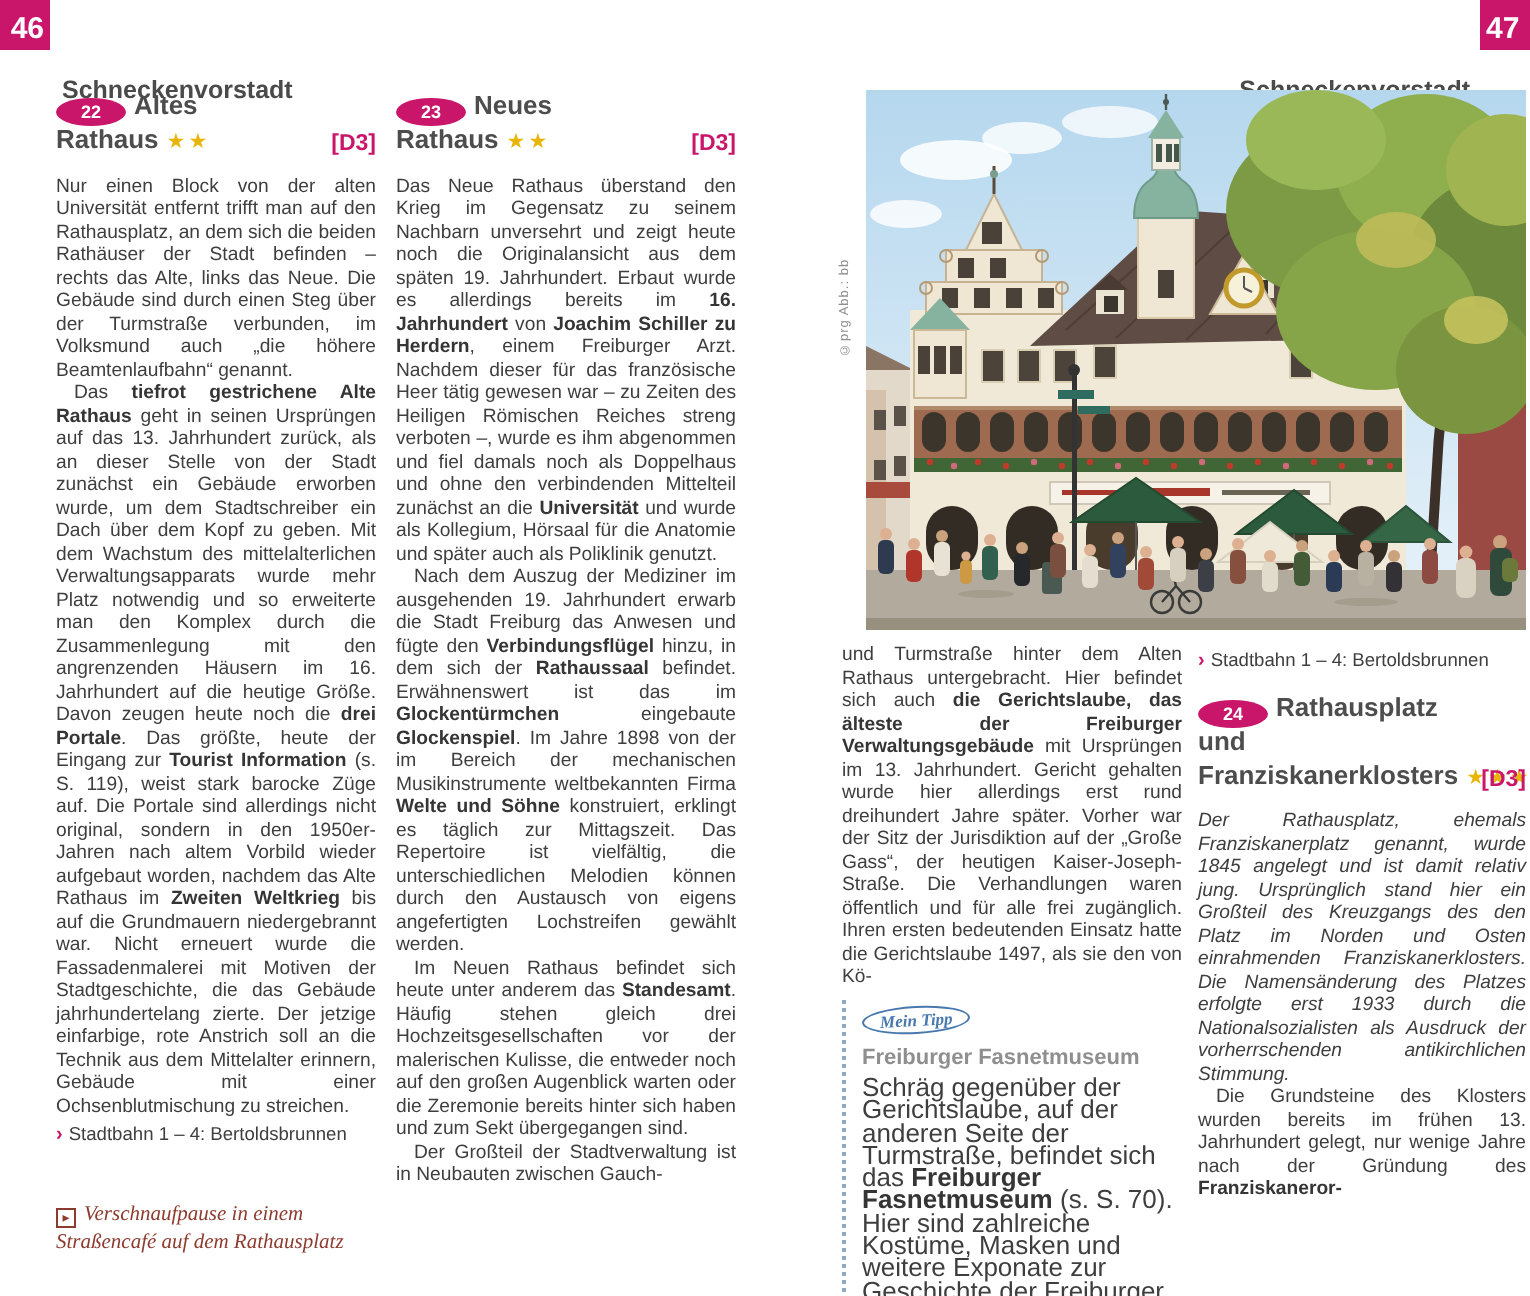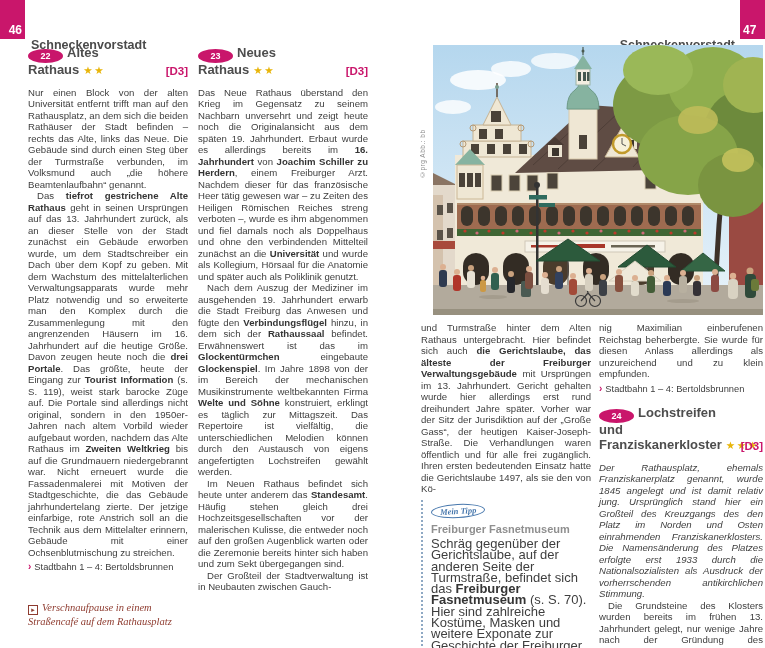--- a/index.html
+++ b/index.html
@@ -9,22 +9,22 @@
     --tipblue:#4878ad;
     --body:#3e3e3e;
   }
   html,body{margin:0;padding:0;background:#ffffff;}
   .spread{
     position:relative;width:765px;height:648px;background:#fff;overflow:hidden;
     font-family:"Liberation Sans",sans-serif;color:var(--body);
   }
   
   .pagenum{
-    position:absolute;top:0;width:25px;height:39px;background:var(--accent);
-    color:#fff;font-weight:bold;font-size:12px;display:flex;align-items:flex-end;
+    position:absolute;top:0;width:25px;height:25px;background:var(--accent);
+    color:#fff;font-weight:bold;font-size:15px;display:flex;align-items:flex-end;
     box-sizing:border-box;
   }
   .pagenum.left{left:0;justify-content:flex-end;padding:0 3px 2px 0;}
   .pagenum.right{right:0;justify-content:flex-start;padding:12px 0 2px 3px;}
   .runhead{position:absolute;top:6px;font-weight:bold;font-size:12.5px;color:#4a4a4a;margin-top:32px;}
   .runhead.left{left:31px;}
   .runhead.right{right:30px;}
   
   .col{position:absolute;text-align:justify;font-size:9.6px;line-height:11.5px;hyphens:auto;}
   .para{margin:0;}
@@ -363,28 +363,25 @@
       </div>
   </section>
 
   <aside class="tipbox">
     <div class="tip-badge">Mein Tipp</div>
     <div class="tip-title">Freiburger Fasnetmuseum</div>
     <p class="tip-text"><span>Schräg gegenüber der Gerichtslaube, auf der anderen Seite der Turmstraße, befindet sich das </span><b>Freiburger Fasnetmuseum</b><span> (s. S. 70). Hier sind zahlreiche Kostüme, Masken und weitere Exponate zur Geschichte der Freiburger Fastnacht ausgestellt.</span></p>
   </aside>
 
   <section class="col" style="left:599px;top:322px;width:164px;">
-    <div>
-        <p class="para"><span>nig Maximilian einberufenen Reichstag beherbergte. Sie wurde für diesen Anlass allerdings als unzureichend und zu klein empfunden.</span></p>
-      </div>
     <div class="transit">
       <span class="t-arrow">›</span><span>Stadtbahn 1 – 4: Bertoldsbrunnen</span>
     </div>
     <div class="sec-head" style="margin-top:11px;">
-      <span class="badge">24</span><span class="sec-title">Lochstreifen und Franziskanerkloster</span><span class="stars">★★★</span>
+      <span class="badge">24</span><span class="sec-title">Rathausplatz und Franziskanerklosters</span><span class="stars">★★★</span>
       <span class="gridref">[D3]</span>
     </div>
     <div>
         <p class="para italic"><span>Der Rathausplatz, ehemals Franziskanerplatz genannt, wurde 1845 angelegt und ist damit relativ jung. Ursprünglich stand hier ein Großteil des Kreuzgangs des den Platz im Norden und Osten einrahmenden Franziskanerklosters. Die Namensänderung des Platzes erfolgte erst 1933 durch die Nationalsozialisten als Ausdruck der vorherrschenden antikirchlichen Stimmung.</span></p>
         <p class="para indent"><span>Die Grundsteine des Klosters wurden bereits im frühen 13. Jahrhundert gelegt, nur wenige Jahre nach der Gründung des </span><b>Franziskaneror-</b></p>
       </div>
   </section>
 
 </div>
 

